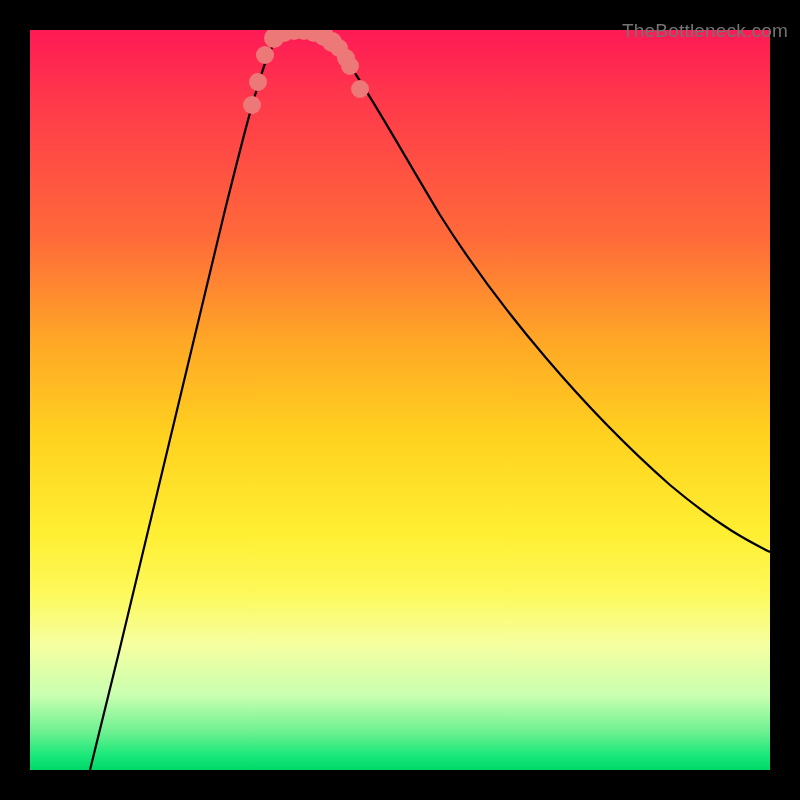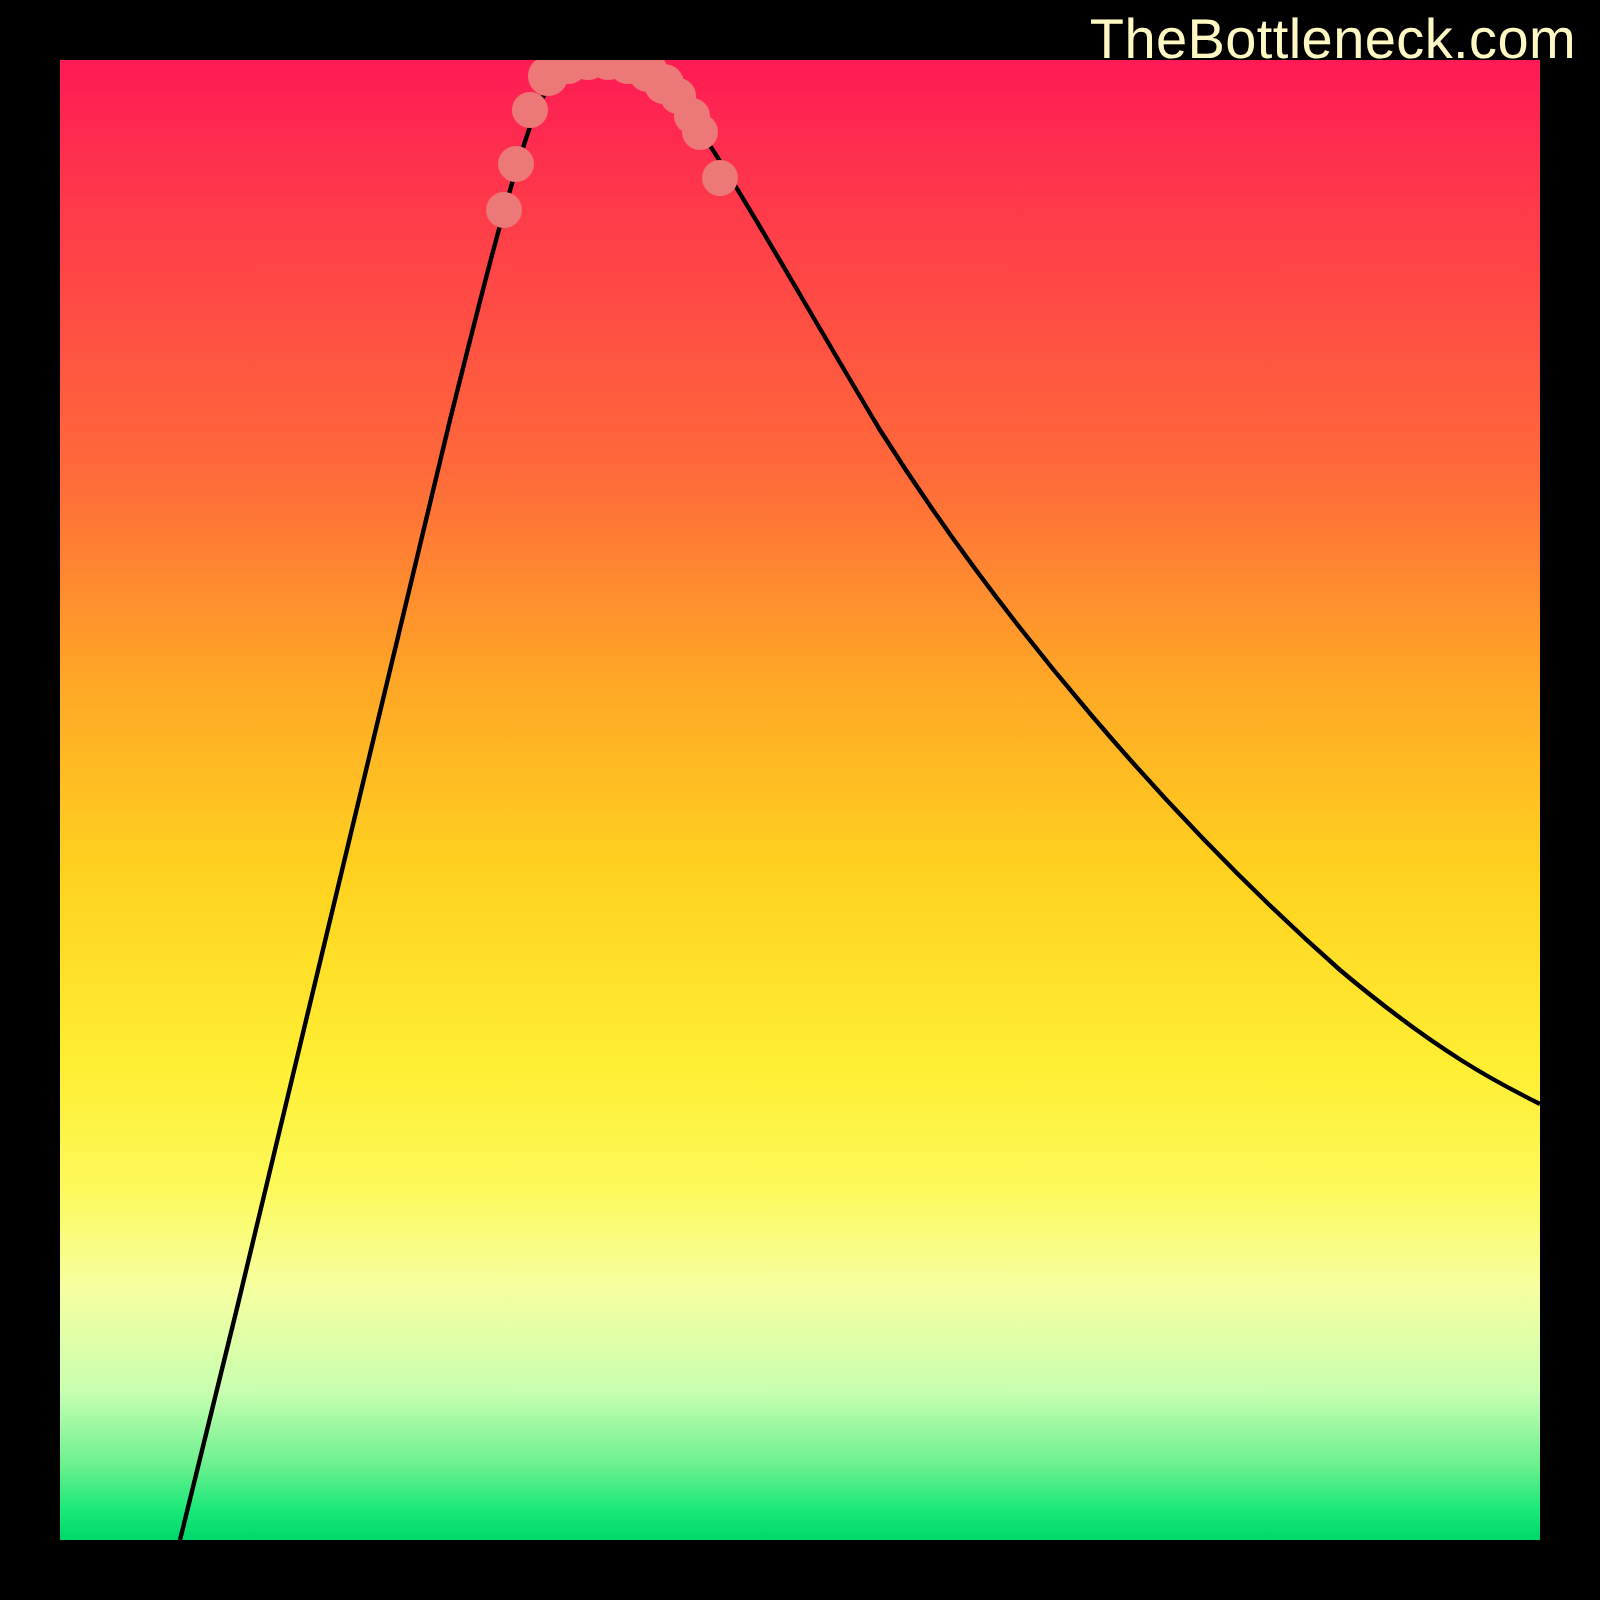--- a/index.html
+++ b/index.html
@@ -45,24 +45,24 @@
     );
   }
   .curve-svg {
     position: absolute;
     inset: 0;
     width: 100%;
     height: 100%;
   }
   .watermark {
     position: absolute;
-    top: 4px;
+    top: 20px;
     right: 12px;
-    color: #fef9c3;
-    font-size: 28px;
+    color: #737373;
+    font-size: 19px;
     letter-spacing: 0.2px;
     font-weight: 400;
     font-family: Arial, Helvetica, sans-serif;
   }
 </style>
 </head>
 <body>
 
 <div class="frame">
 

